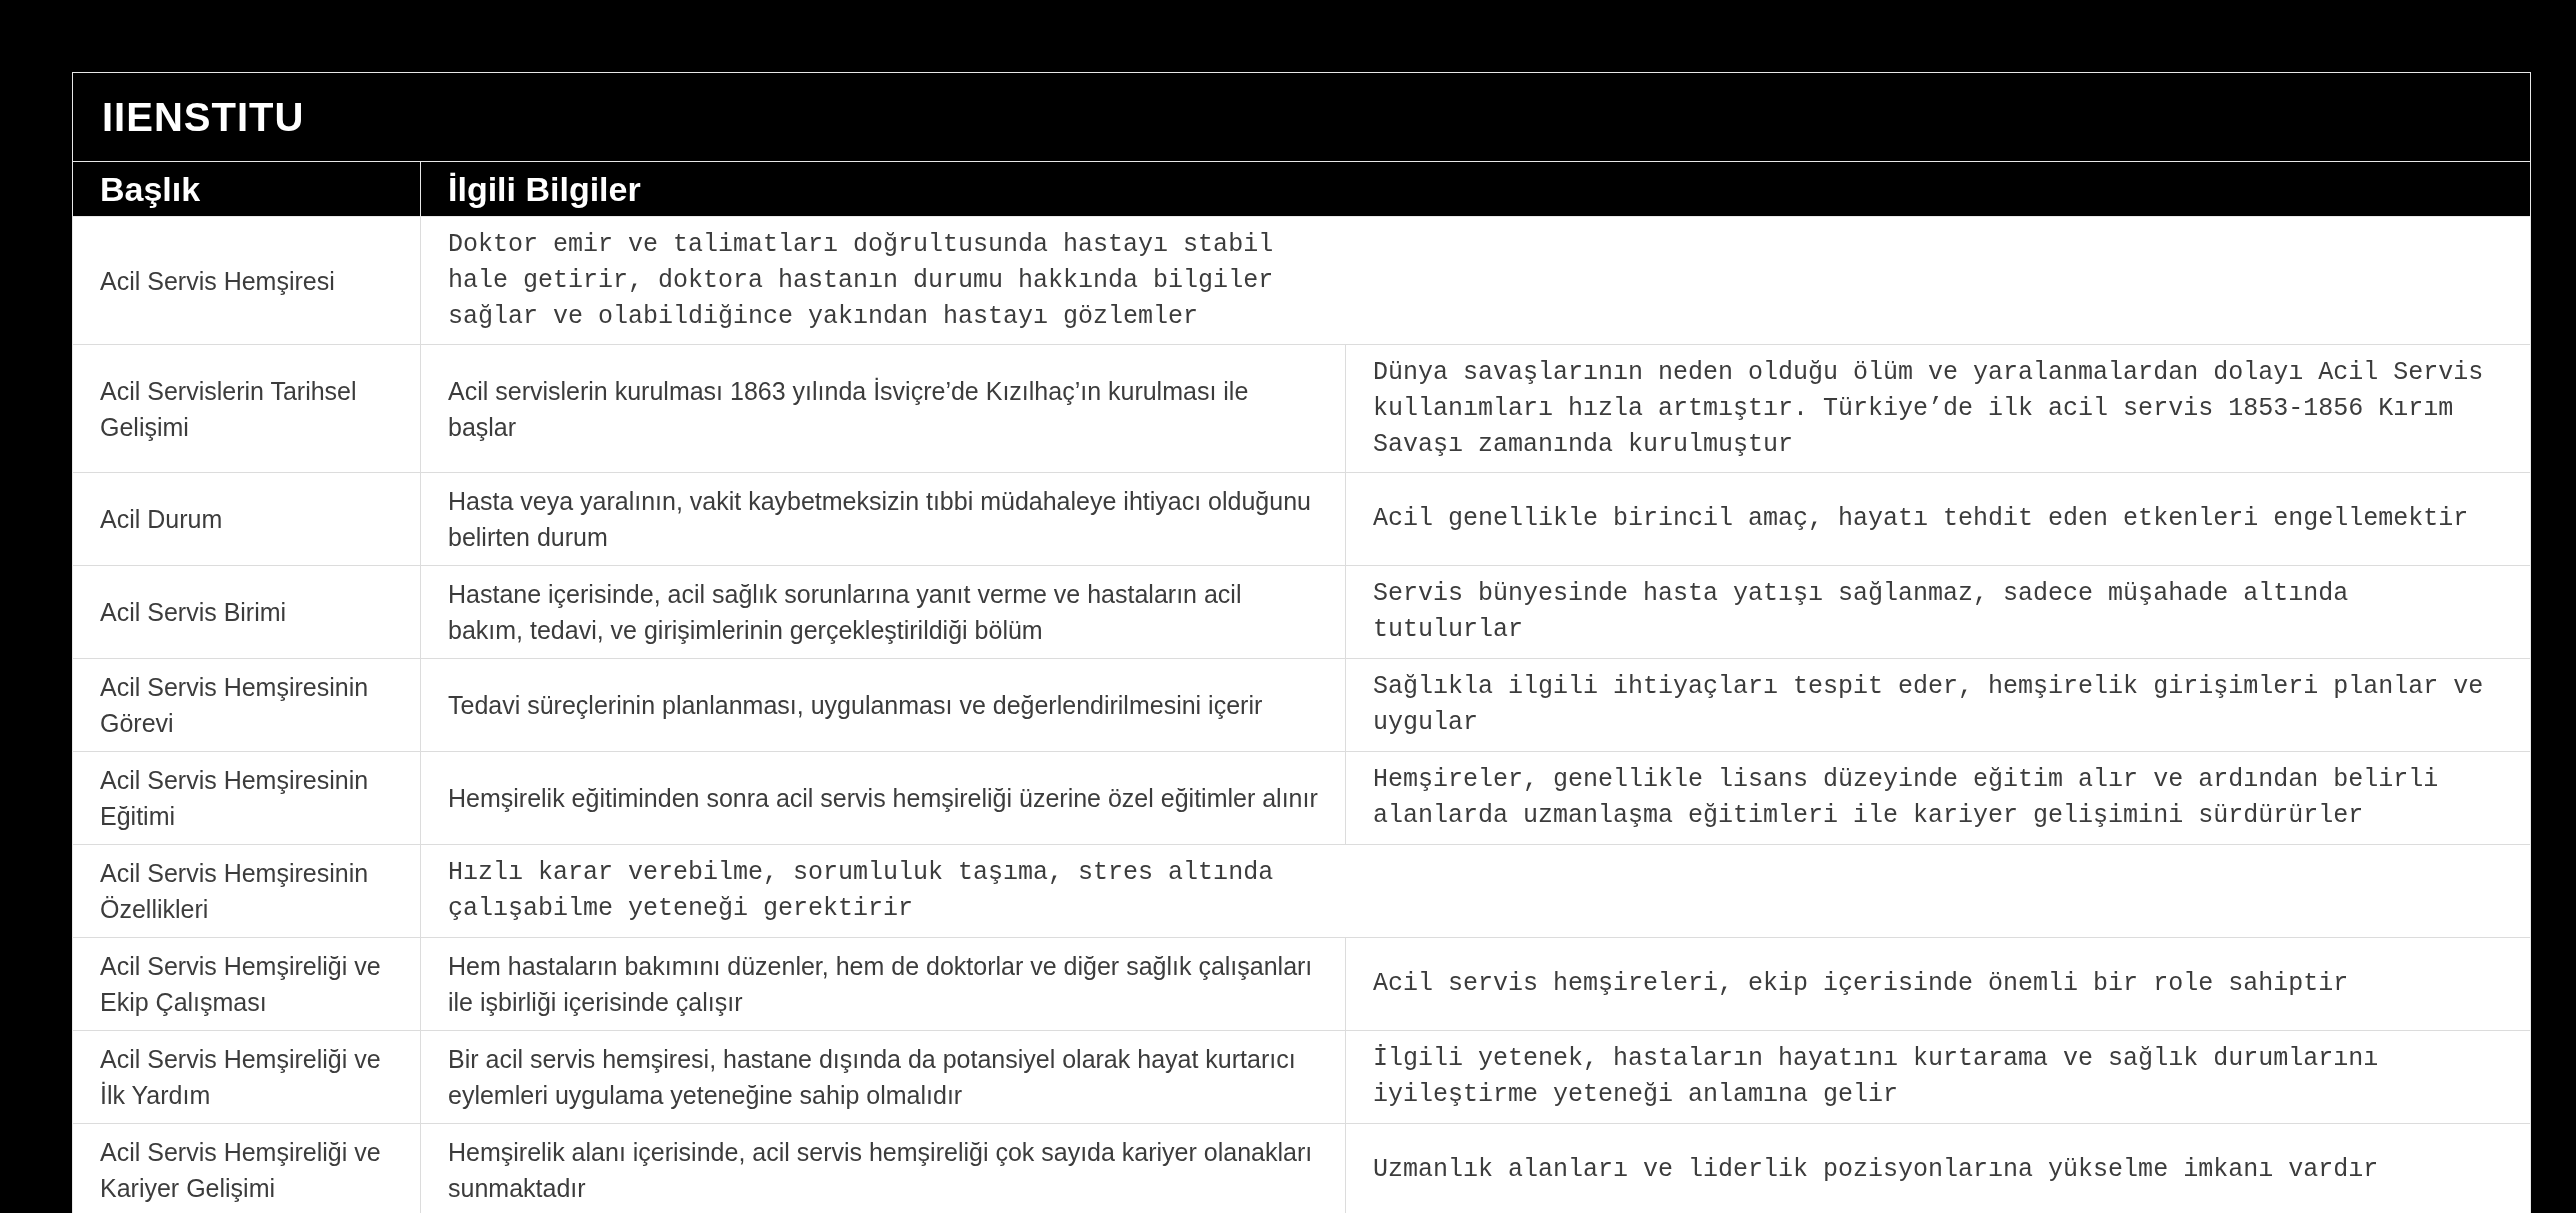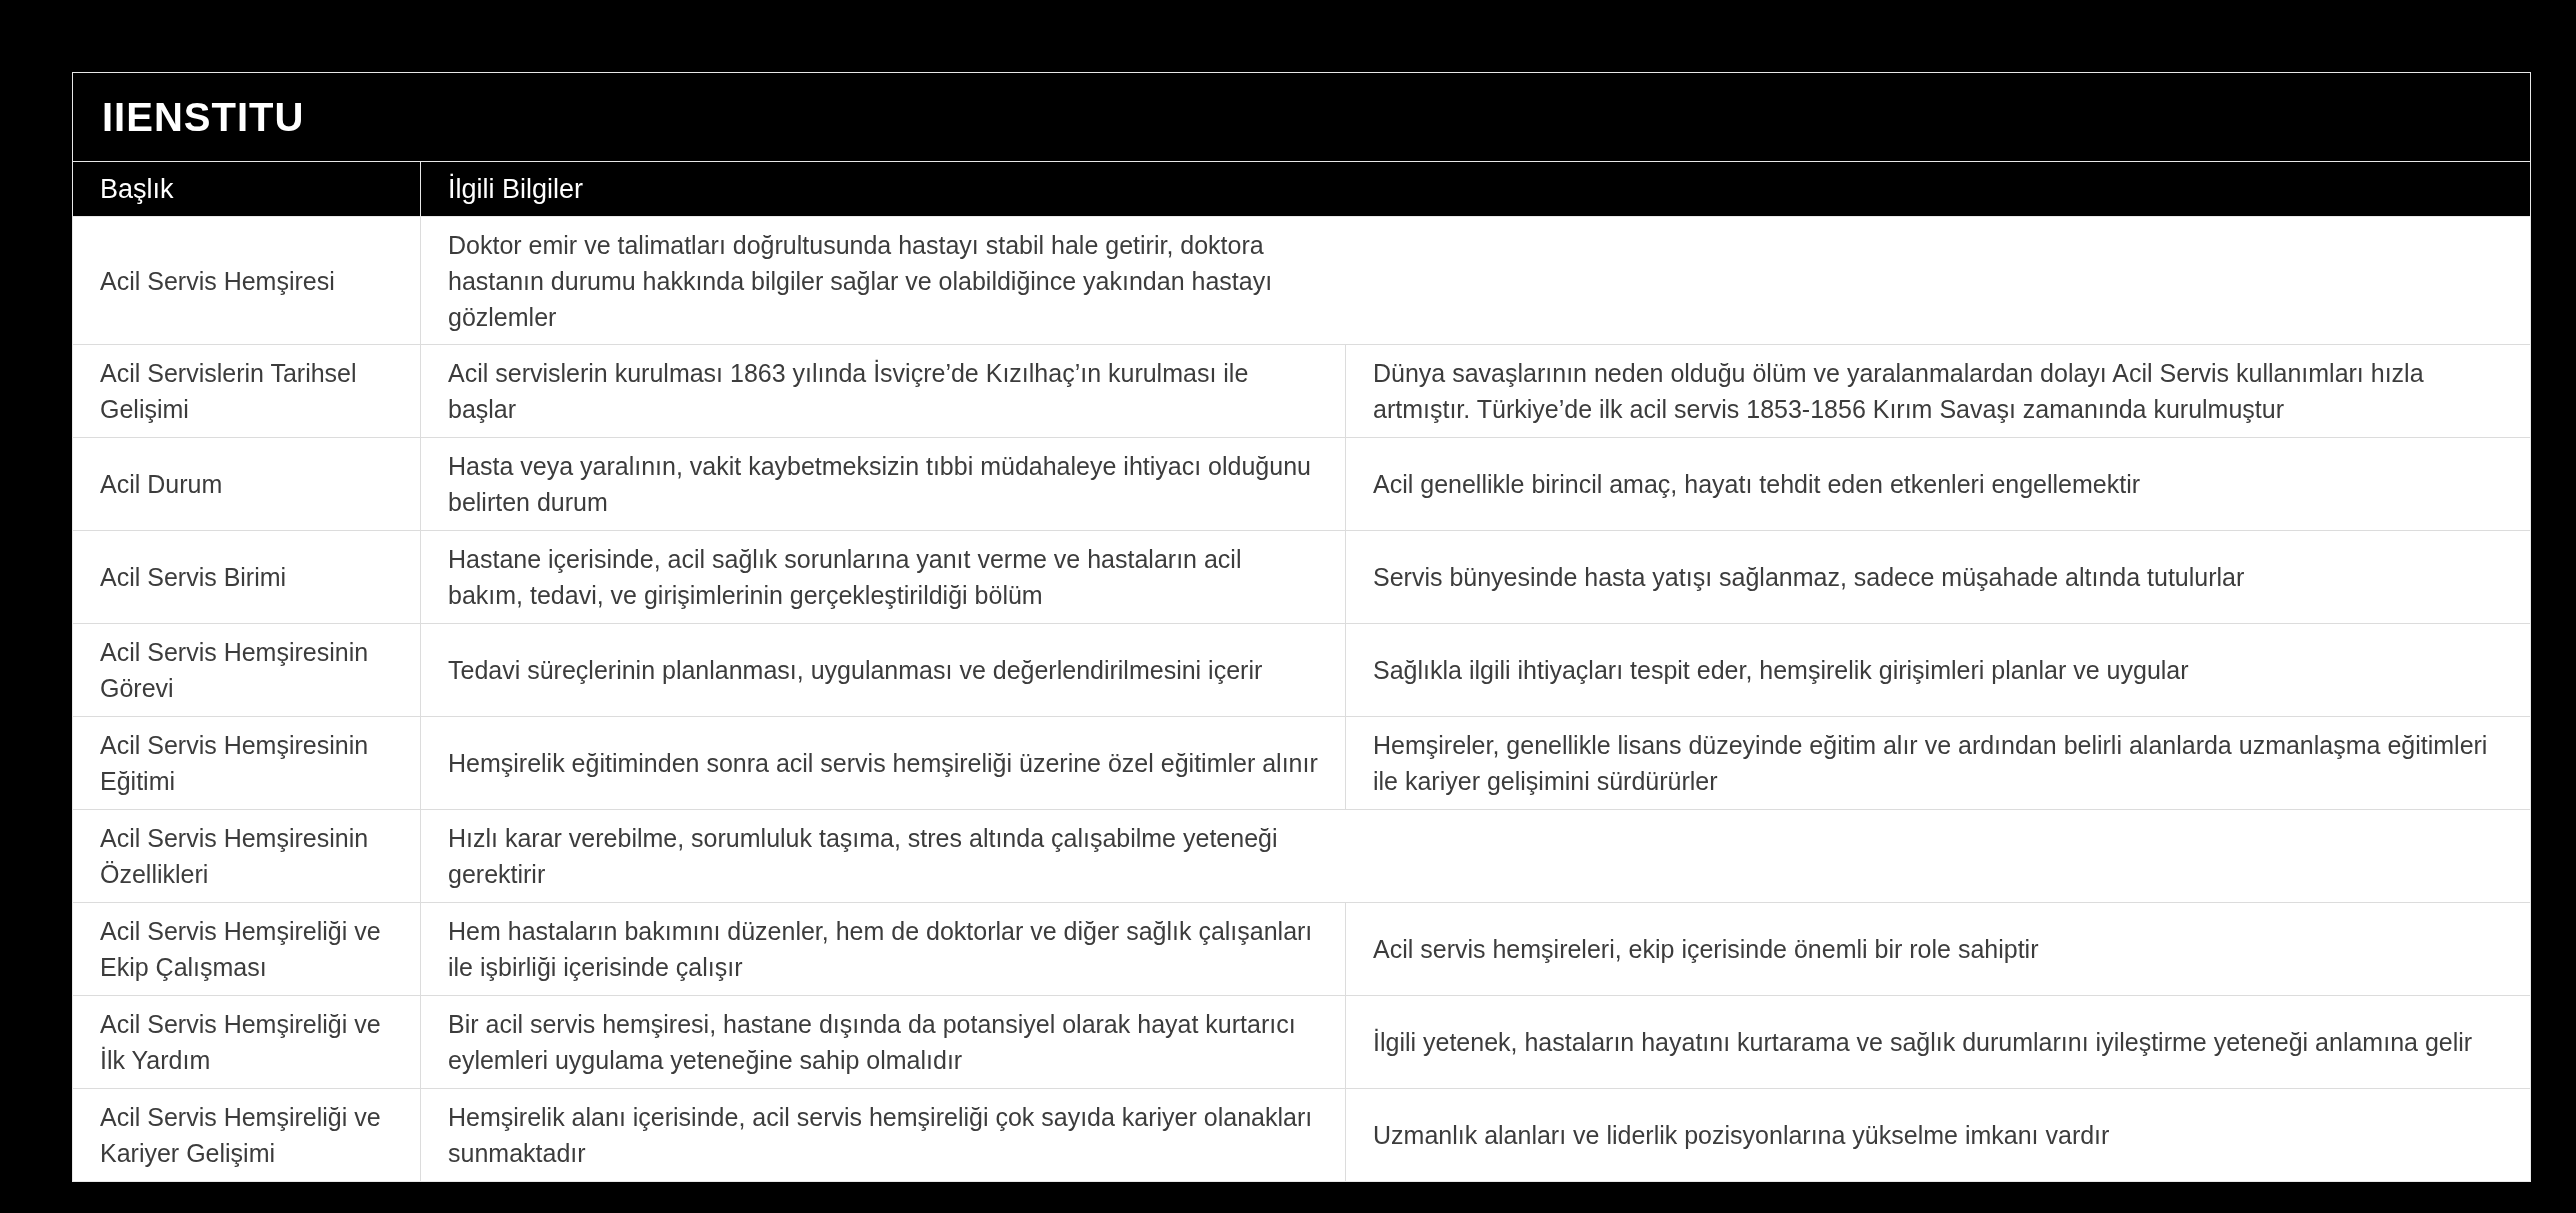--- a/index.html
+++ b/index.html
@@ -43,22 +43,22 @@
     grid-template-columns: 348px 925px 1181px;
     background: #000000;
     border-bottom: 1.9px solid #e8e8e8;
   }
   .hcell {
     height: 54px;
     display: flex;
     align-items: center;
     padding: 0 27px;
     color: #ffffff;
-    font-size: 27px;
-    font-weight: 400;
+    font-size: 34px;
+    font-weight: 700;
     box-sizing: border-box;
     border-right: 1.9px solid #e8e8e8;
   }
   .hcell:last-child { border-right: none; }
   .row {
     display: grid;
     grid-template-columns: 348px 925px 1181px;
     border-bottom: 1.9px solid #dcdcdc;
     background: #ffffff;
   }
@@ -67,21 +67,21 @@
     min-height: 92px;
     display: flex;
     align-items: center;
     padding: 9.5px 27px;
     box-sizing: border-box;
     color: #3c3c3c;
     font-size: 25px;
     line-height: 36px;
     border-right: 1.9px solid #dcdcdc;
   }
-  .cell:last-child { border-right: none; }
+  .cell:last-child { border-right: none; font-family: Liberation Mono, monospace; }
 </style>
 </head>
 <body>
 
 <div class="stage">
   <div class="card">
 
     <div class="title-bar">
       <span class="title-text">IIENSTITU</span>
     </div>

